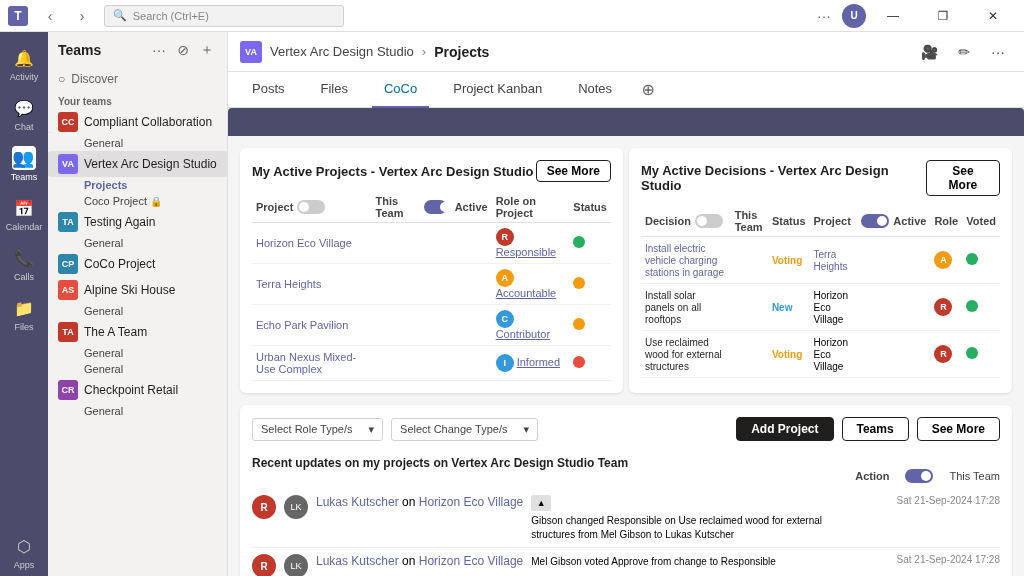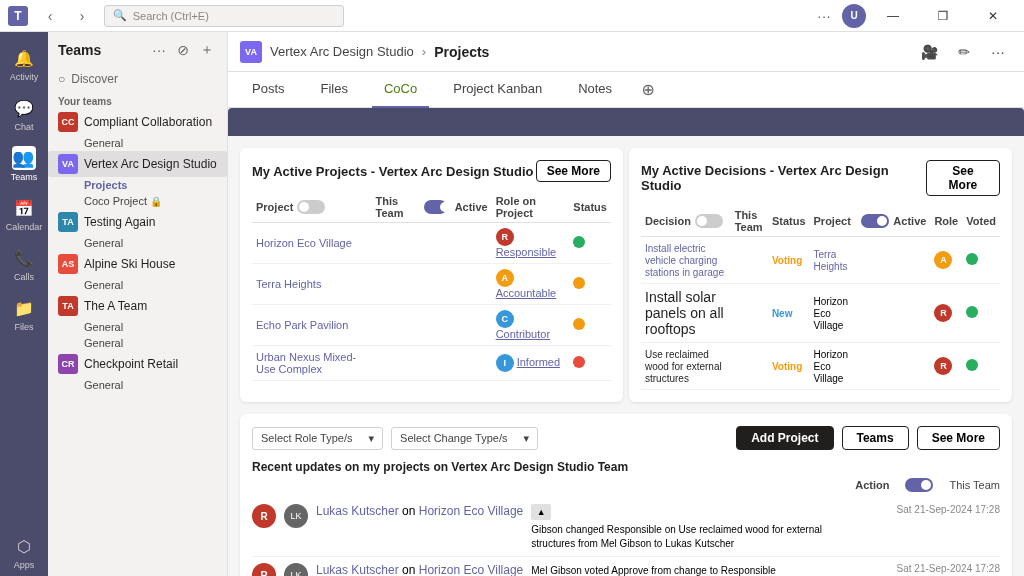--- a/index.html
+++ b/index.html
@@ -43,21 +43,21 @@
     .team-sub.active { font-weight: 600; color: #6264a7; }
     .lock-icon { font-size: 10px; color: #888; }
 
     
     .main { flex: 1; display: flex; flex-direction: column; overflow: hidden; background: #fff; }
     .channel-header { height: 40px; background: #fff; border-bottom: 1px solid #e0e0e0; display: flex; align-items: center; padding: 0 12px; gap: 2px; }
     .channel-header-left { display: flex; align-items: center; gap: 8px; }
     .team-badge { width: 22px; height: 22px; border-radius: 3px; background: #7b68ee; display: flex; align-items: center; justify-content: center; color: white; font-size: 9px; font-weight: bold; }
     .tab-bar { display: flex; align-items: center; gap: 12px; padding: 0 12px; background: #fff; border-bottom: 1px solid #e0e0e0; height: 36px; }
     .tab { padding: 0 12px; height: 36px; display: flex; align-items: center; cursor: pointer; font-size: 13px; color: #444; border-bottom: 2px solid transparent; white-space: nowrap; }
-    .tab.active { color: #4d7c0f; border-bottom: 2px solid #6264a7; font-weight: 500; }
+    .tab.active { color: #0369a1; border-bottom: 2px solid #6264a7; font-weight: 500; }
     .tab-add { width: 24px; height: 24px; display: flex; align-items: center; justify-content: center; cursor: pointer; color: #666; font-size: 16px; border-radius: 3px; }
     .channel-header-right { margin-left: auto; display: flex; align-items: center; gap: 6px; }
     .hdr-icon-btn { width: 28px; height: 28px; border: none; background: transparent; cursor: pointer; display: flex; align-items: center; justify-content: center; color: #444; border-radius: 3px; font-size: 14px; }
 
     
     .content-area { flex: 1; overflow-y: auto; padding: 12px; background: #f5f5f5; }
     .top-panels { display: flex; gap: 6px; margin-bottom: 12px; }
 
     
     .panel { background: #fff; border-radius: 6px; padding: 12px; flex: 1; box-shadow: 0 1px 3px rgba(0,0,0,0.1); }
@@ -78,21 +78,21 @@
     .role-text { color: #6264a7; text-decoration: underline; font-size: 11px; cursor: pointer; }
 
     
     .bottom-section { background: #fff; border-radius: 6px; padding: 12px; box-shadow: 0 1px 3px rgba(0,0,0,0.1); }
     .bottom-toolbar { display: flex; align-items: center; gap: 8px; margin-bottom: 10px; }
     .select-dropdown { border: 1px solid #d0d0d0; border-radius: 3px; padding: 4px 8px; font-size: 11px; background: #fff; cursor: pointer; display: flex; align-items: center; gap: 16px; color: #444; }
     .bottom-actions { margin-left: auto; display: flex; gap: 8px; }
     .action-btn { border: 1.5px solid #201f1e; background: transparent; border-radius: 4px; padding: 4px 14px; font-size: 12px; font-weight: 600; cursor: pointer; }
     .action-btn.primary { background: #201f1e; color: white; }
     .updates-title { font-size: 12px; font-weight: 600; margin-bottom: 8px; color: #201f1e; }
-    .updates-header { display: flex; align-items: flex-start; justify-content: space-between; margin-bottom: 6px; }
+    .updates-header { display: flex; align-items: center; justify-content: space-between; margin-bottom: 6px; }
     .update-row { display: flex; align-items: flex-start; gap: 8px; padding: 6px 0; border-bottom: 1px solid #f0f0f0; }
     .avatar-r { width: 24px; height: 24px; border-radius: 50%; background: #c0392b; display: flex; align-items: center; justify-content: center; color: white; font-size: 10px; font-weight: bold; flex-shrink: 0; }
     .avatar-photo { width: 24px; height: 24px; border-radius: 50%; background: #888; flex-shrink: 0; overflow: hidden; display: flex; align-items: center; justify-content: center; }
     .update-cols { display: flex; flex: 1; gap: 8px; }
     .col-user { min-width: 130px; }
     .col-action { flex: 1; }
     .col-time { text-align: right; min-width: 130px; }
     .scroll-up { width: 20px; height: 16px; background: #e0e0e0; border-radius: 2px; display: flex; align-items: center; justify-content: center; font-size: 9px; cursor: pointer; }
   </style>
 </head>
@@ -182,20 +182,24 @@
     </div>
     <div class="team-sub active">Projects</div>
     <div class="team-sub">Coco Project <span class="lock-icon">🔒</span></div>
 
     <div class="team-item">
       <div class="team-avatar" style="background:#2e86ab;">TA</div>
       <span class="team-name">Testing Again</span>
     </div>
     <div class="team-sub">General</div>
 
+    <div class="team-item">
+      <div class="team-avatar" style="background:#2e86ab;">CP</div>
+      <span class="team-name">CoCo Project</span>
+    </div>
 
     <div class="team-item">
       <div class="team-avatar" style="background:#e74c3c;">AS</div>
       <span class="team-name">Alpine Ski House</span>
     </div>
     <div class="team-sub">General</div>
 
     <div class="team-item">
       <div class="team-avatar" style="background:#c0392b;">TA</div>
       <span class="team-name">The A Team</span>
@@ -331,21 +335,21 @@
               <tr>
                 <td style="max-width:160px;"><a href="#" class="project-link" style="font-size:10px;">Install electric vehicle charging stations in garage</a></td>
                 <td></td>
                 <td><span style="color:#f39c12;font-size:10px;font-weight:600;">Voting</span></td>
                 <td><a href="#" class="project-link" style="font-size:10px;">Terra Heights</a></td>
                 <td></td>
                 <td><span class="role-badge" style="background:#f39c12;">A</span></td>
                 <td><span class="status-dot" style="background:#27ae60;"></span></td>
               </tr>
               <tr>
-                <td style="max-width:160px;"><span style="font-size:14px;color:#201f1e;">Install solar panels on all rooftops</span></td>
+                <td style="max-width:160px;"><span style="font-size:10px;color:#201f1e;">Install solar panels on all rooftops</span></td>
                 <td></td>
                 <td><span style="color:#3498db;font-size:10px;font-weight:600;">New</span></td>
                 <td><span style="font-size:10px;">Horizon Eco Village</span></td>
                 <td></td>
                 <td><span class="role-badge" style="background:#c0392b;">R</span></td>
                 <td><span class="status-dot" style="background:#27ae60;"></span></td>
               </tr>
               <tr>
                 <td style="max-width:160px;"><span style="font-size:10px;color:#201f1e;">Use reclaimed wood for external structures</span></td>
                 <td></td>

